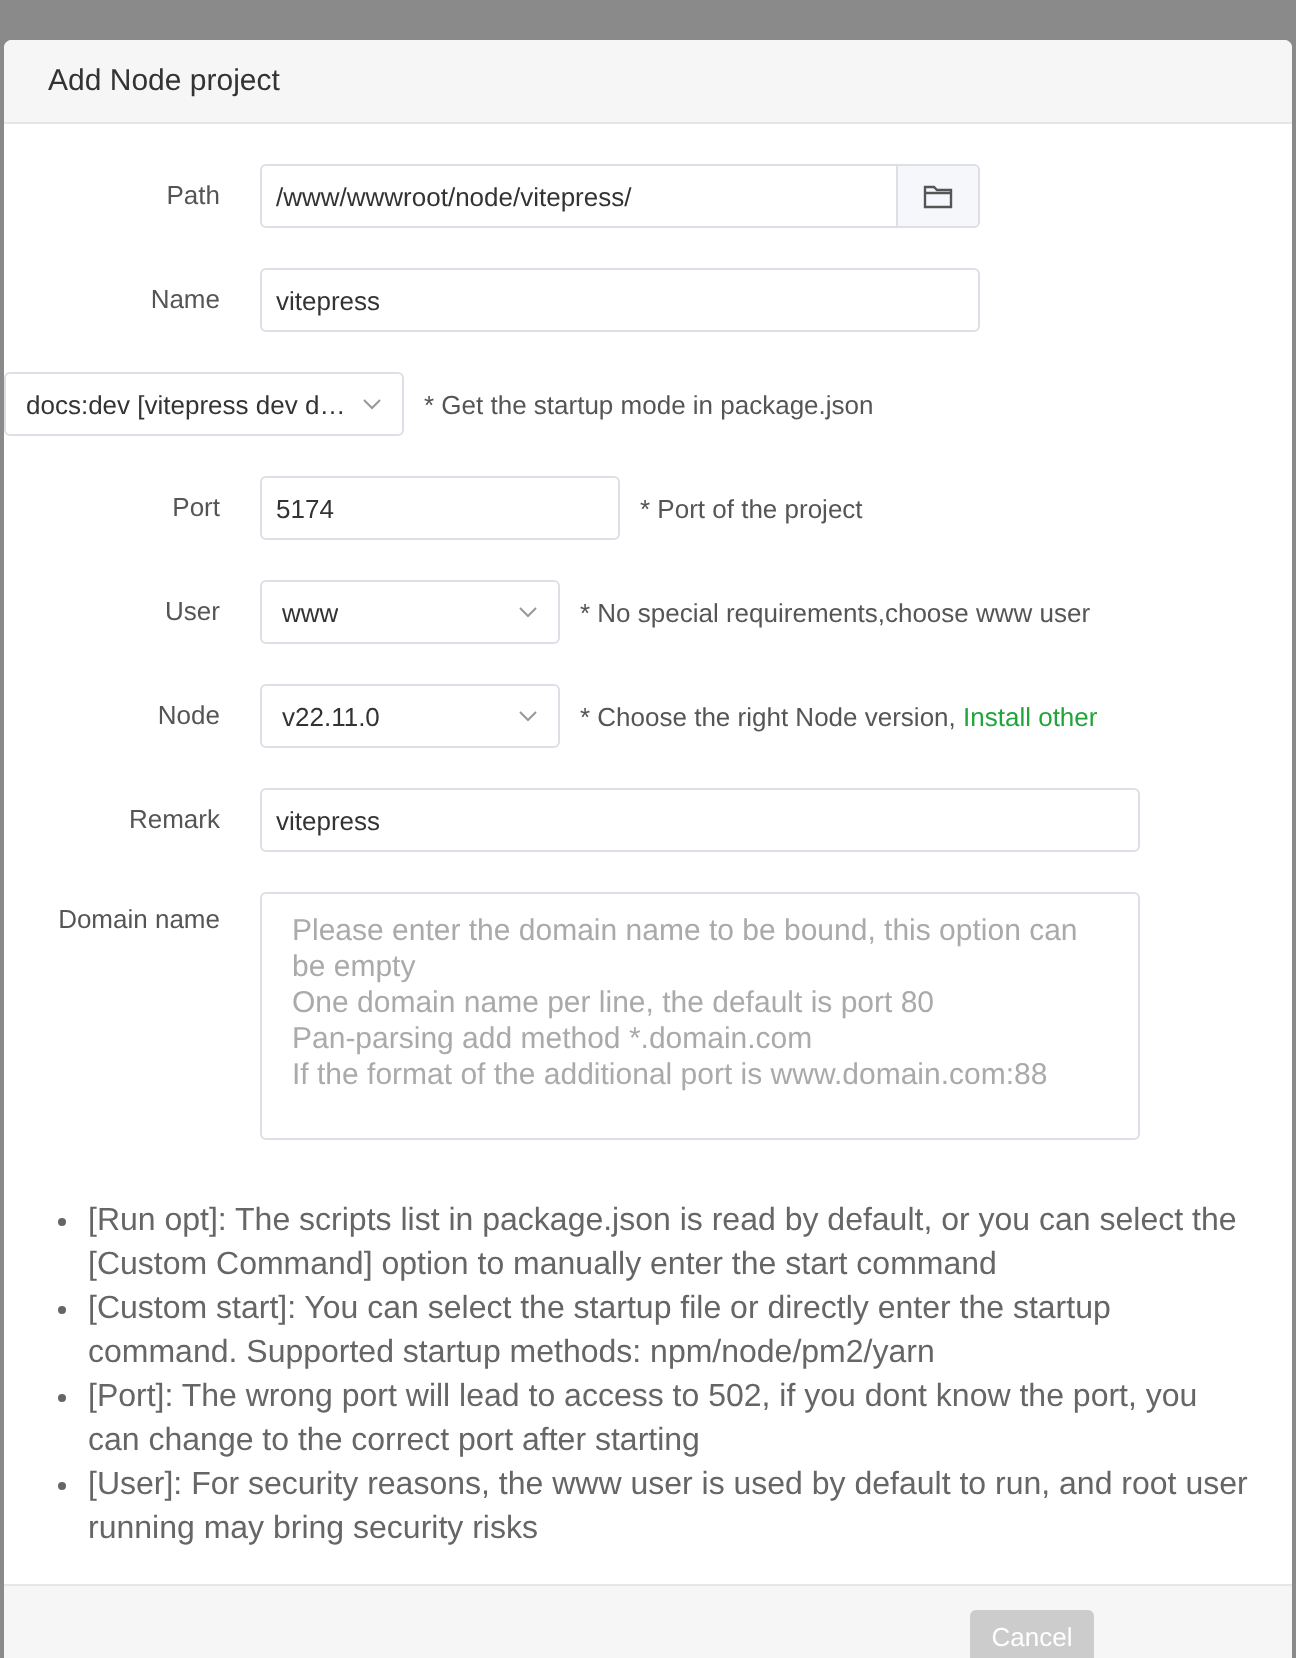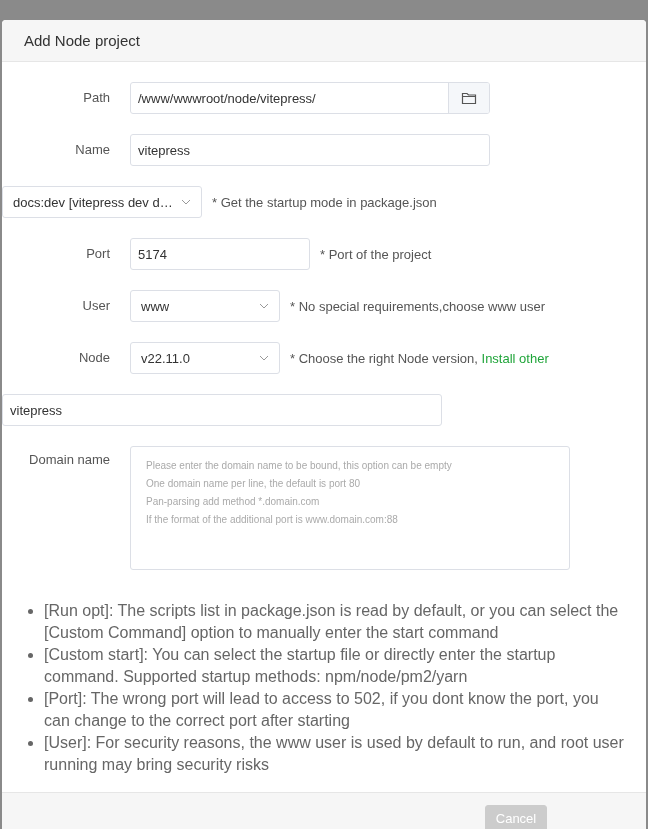--- a/index.html
+++ b/index.html
@@ -12,21 +12,21 @@
   .field { display: flex; align-items: center; }
   .input { height: 32px; border: 1px solid #dcdfe6; border-radius: 3px; padding: 0 7px; display: flex; align-items: center; color: #333; font-size: 13px; background: #fff; }
   .select { height: 32px; border: 1px solid #dcdfe6; border-radius: 3px; padding: 0 10px; display: flex; align-items: center; justify-content: space-between; color: #333; font-size: 13px; background: #fff; }
   .select .val { white-space: nowrap; overflow: hidden; text-overflow: ellipsis; }
   .chev { width: 10px; height: 10px; margin-left: 6px; flex: none; }
   .hint { margin-left: 10px; color: #555; font-size: 13px; }
   .hint .link { color: #20a53a; }
   .path-group { display: flex; height: 32px; border: 1px solid #dcdfe6; border-radius: 3px; width: 360px; overflow: hidden; }
   .path-group .pinput { flex: 1; padding: 0 7px; display: flex; align-items: center; }
   .path-group .pbtn { width: 41px; border-left: 1px solid #dcdfe6; background: #f5f7fa; display: flex; align-items: center; justify-content: center; }
-  .textarea { width: 440px; height: 124px; border: 1px solid #dcdfe6; border-radius: 3px; padding: 10px 15px; color: #aaa; font-size: 10px; line-height: 18px; white-space: pre-line; }
+  .textarea { width: 440px; height: 124px; border: 1px solid #dcdfe6; border-radius: 3px; padding: 10px 15px; color: #aaa; font-size: 15px; line-height: 18px; white-space: pre-line; }
   .notes { margin: 0 20px 0 42px; padding-top: 10px; }
   .notes li { color: #666; font-size: 16px; line-height: 22px; margin-bottom: 0px; list-style: disc; }
   .notes li + li { margin-top: 0px; }
   .footer { position: absolute; left: 0; right: 0; bottom: 0; height: 52px; background: #f6f6f6; border-top: 1px solid #e6e6e6; display: flex; justify-content: flex-end; align-items: center; padding-right: 18px; }
   .btn { height: 28px; padding: 0 13px; border-radius: 3px; font-size: 13px; display: flex; align-items: center; margin-left: 10px; }
   .btn-cancel { background: #ccc; color: #fff; border: 1px solid #ccc; width: 62px; justify-content: center; }
   .btn-confirm { background: #ef4444; color: #fff; border: 1px solid #20a53a; width: 71px; justify-content: center; margin-top: 48px; }
 </style>
 </head>
 <body>
@@ -95,20 +95,21 @@
           <span class="val">v22.11.0</span>
           <svg class="chev" viewBox="0 0 10 10">
               <path d="M1 3 L5 7 L9 3" fill="none" stroke="#999" stroke-width="1"></path>
             </svg>
         </div>
         <span class="hint"><span>* Choose the right Node version,</span> <span class="link">Install other</span></span>
       </div>
     </div>
 
     <div class="row">
+      <div class="label">Remark</div>
       <div class="input" style="width:440px">vitepress</div>
     </div>
 
     <div class="row">
       <div class="label" style="line-height:28px">Domain name</div>
       <div class="textarea">Please enter the domain name to be bound, this option can be empty
 One domain name per line, the default is port 80
 Pan-parsing add method *.domain.com
 If the format of the additional port is www.domain.com:88</div>
     </div>

